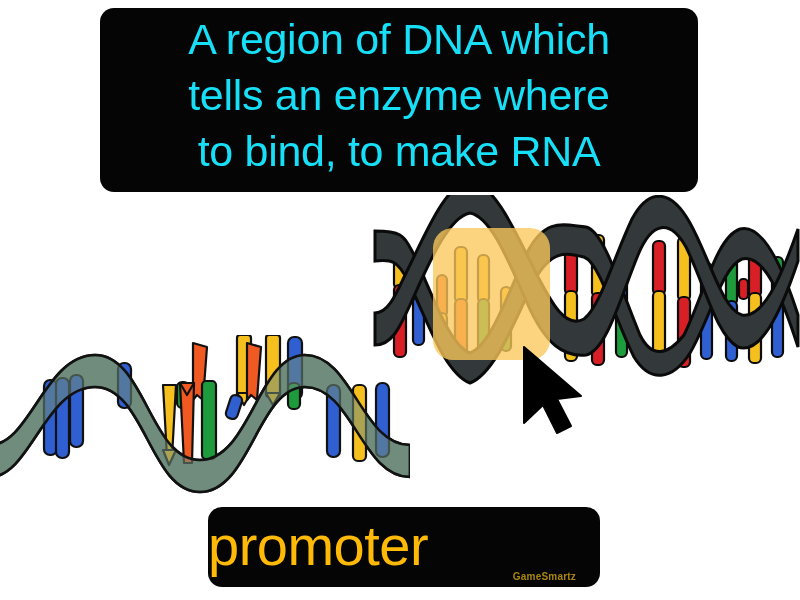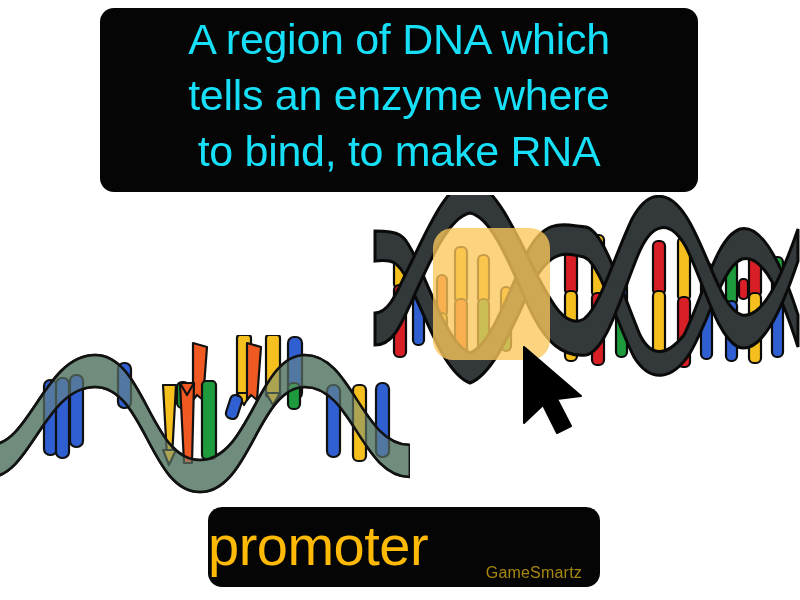--- a/index.html
+++ b/index.html
@@ -58,25 +58,25 @@
     right: 0;
     top: 4px;
     color: #FFBA07;
     font-size: 56px;
     line-height: 70px;
     font-weight: 400;
     letter-spacing: -0.5px;
   }
   .watermark {
     position: absolute;
-    right: 18px;
+    right: 24px;
     bottom: 5px;
     color: #A8860C;
-    font-size: 16px;
-    font-weight: normal;
+    font-size: 10px;
+    font-weight: bold;
     letter-spacing: 0.2px;
   }
 
   
   .illustration {
     position: absolute;
     left: 0;
     top: 195px;
     width: 800px;
     height: 320px;

